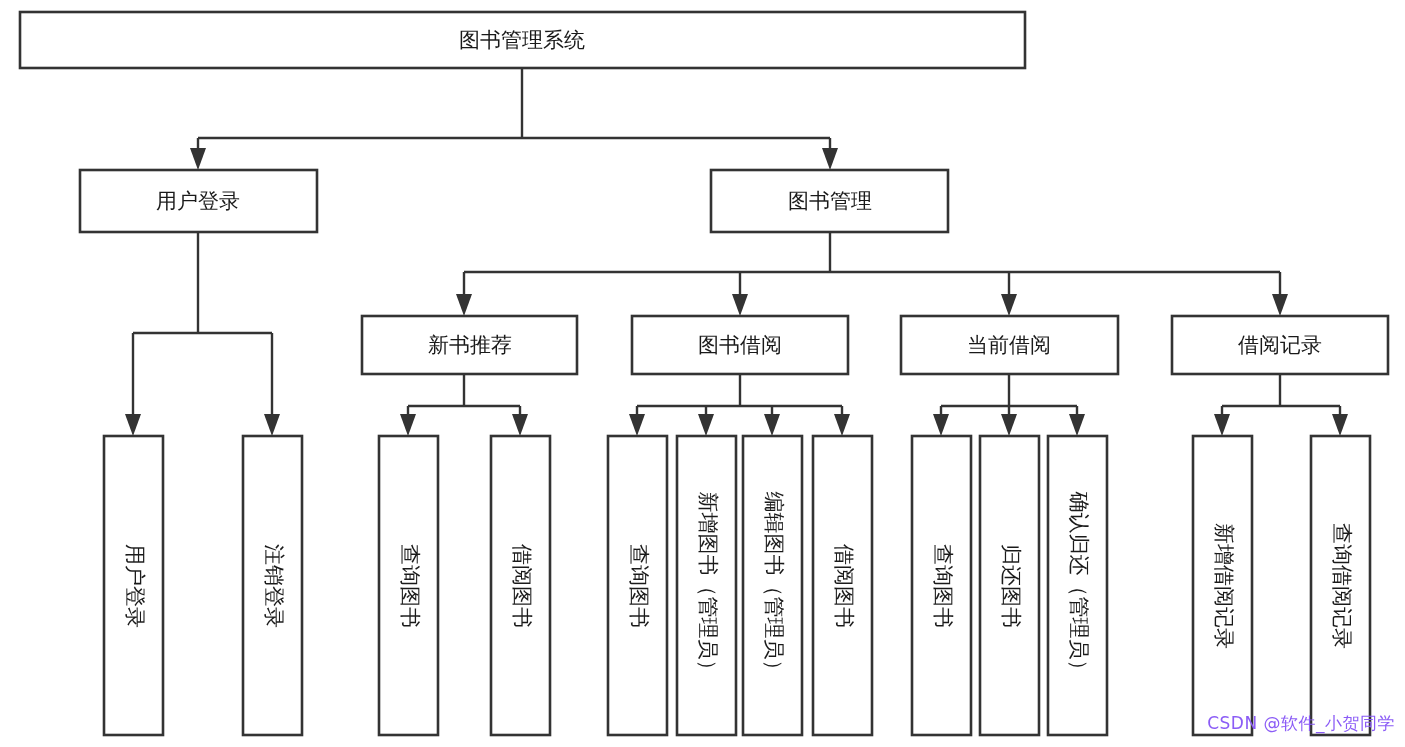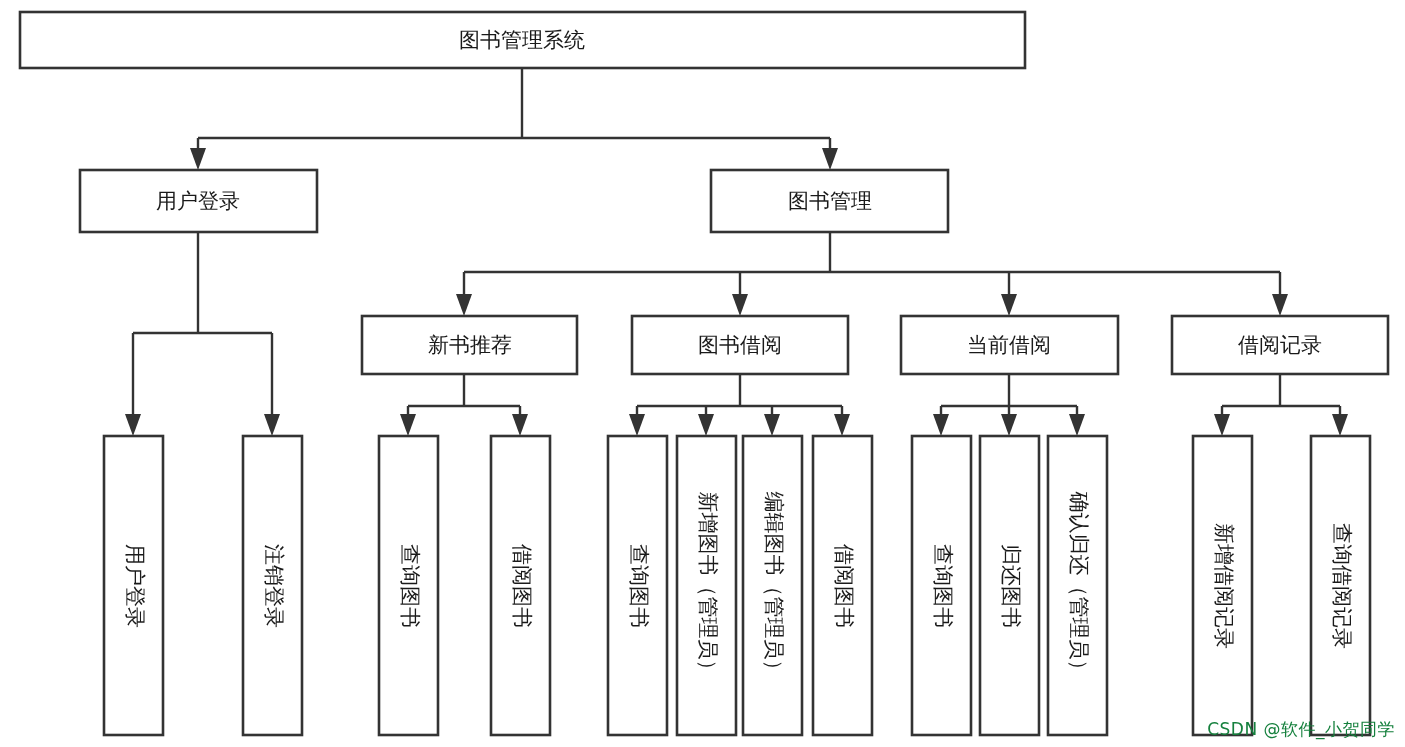--- a/index.html
+++ b/index.html
@@ -52,24 +52,24 @@
   .node-label-v {
     fill: #1a1a1a;
     font-family: "DejaVu Sans", "Liberation Sans", sans-serif;
     font-size: 21px;
     text-anchor: middle;
     dominant-baseline: middle;
   }
   .watermark {
     position: absolute;
     right: 10px;
-    bottom: 6px;
+    bottom: 12px;
     font-family: "DejaVu Sans", "Liberation Sans", sans-serif;
     font-size: 17px;
-    color: #15803d;
+    color: #8b5cf6;
     letter-spacing: 0.5px;
     white-space: nowrap;
     user-select: none;
   }
 </style>
 </head>
 <body>
 
 <div id="diagram-root">
 

